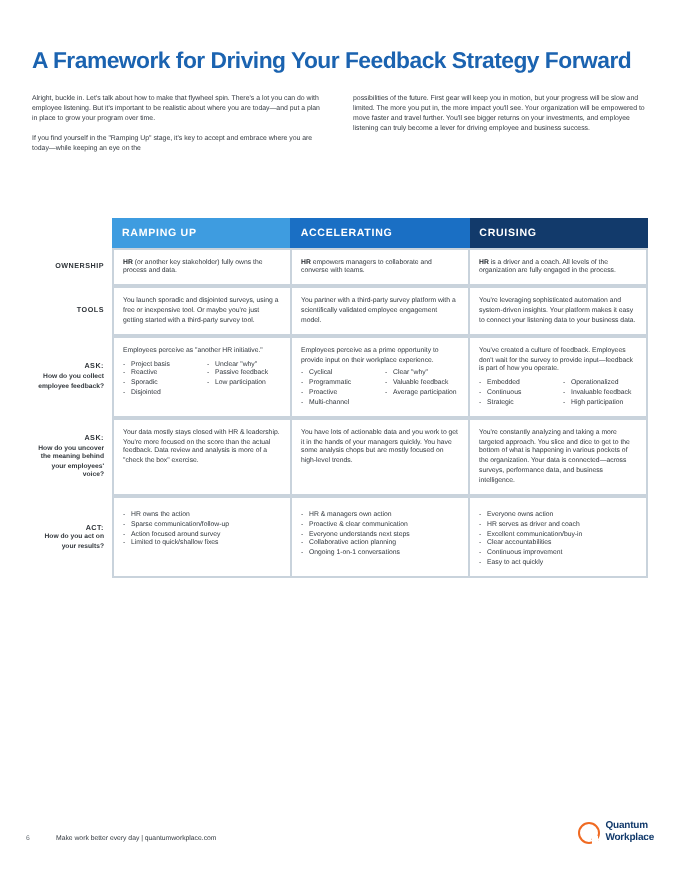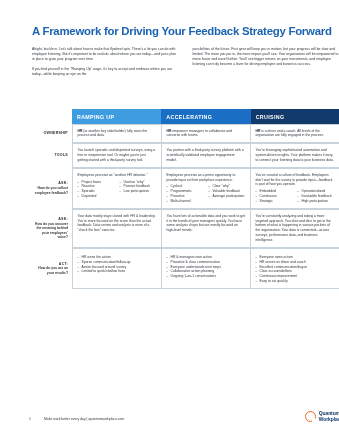--- a/index.html
+++ b/index.html
@@ -4,21 +4,21 @@
 <style>
   html,body{margin:0;padding:0;}
   body{
     width:339px;height:439px;
     background:#ffffff;
     font-family:"Liberation Sans",sans-serif;
     overflow:hidden;
     position:relative;
     color:#3a3f45;
   }
-  .page{position:absolute;inset:0;padding:0;margin-left:16px;}
+  .page{position:absolute;inset:0;padding:0;}
 
   
   .title{
     position:absolute;left:16px;top:25px;width:310px;
     font-size:11.4px;font-weight:bold;color:#1b63b0;
     letter-spacing:-0.25px;line-height:13px;
   }
 
   
   .intro{

